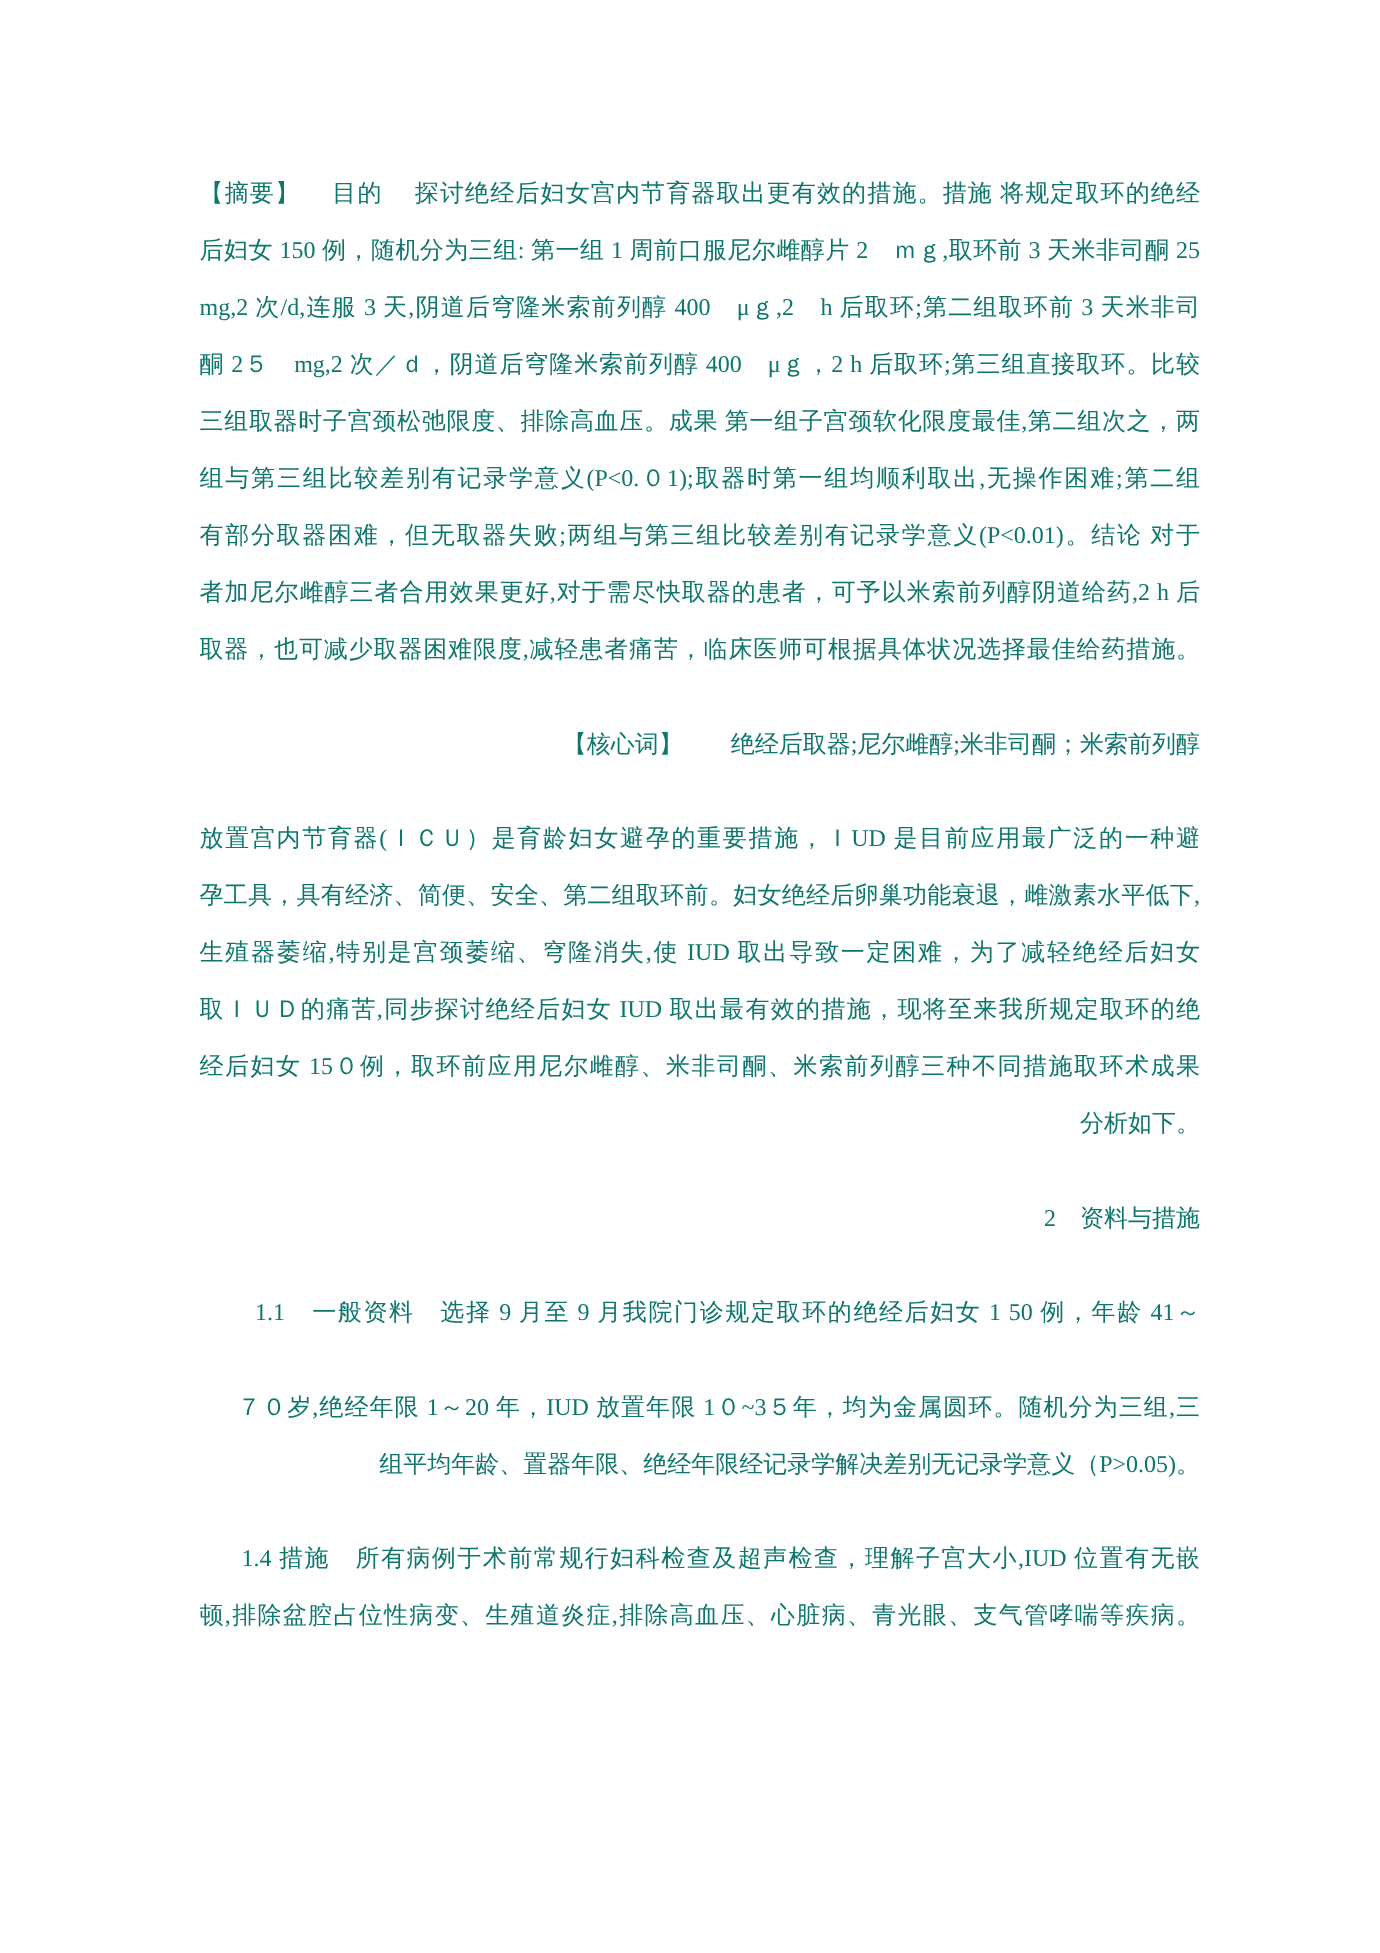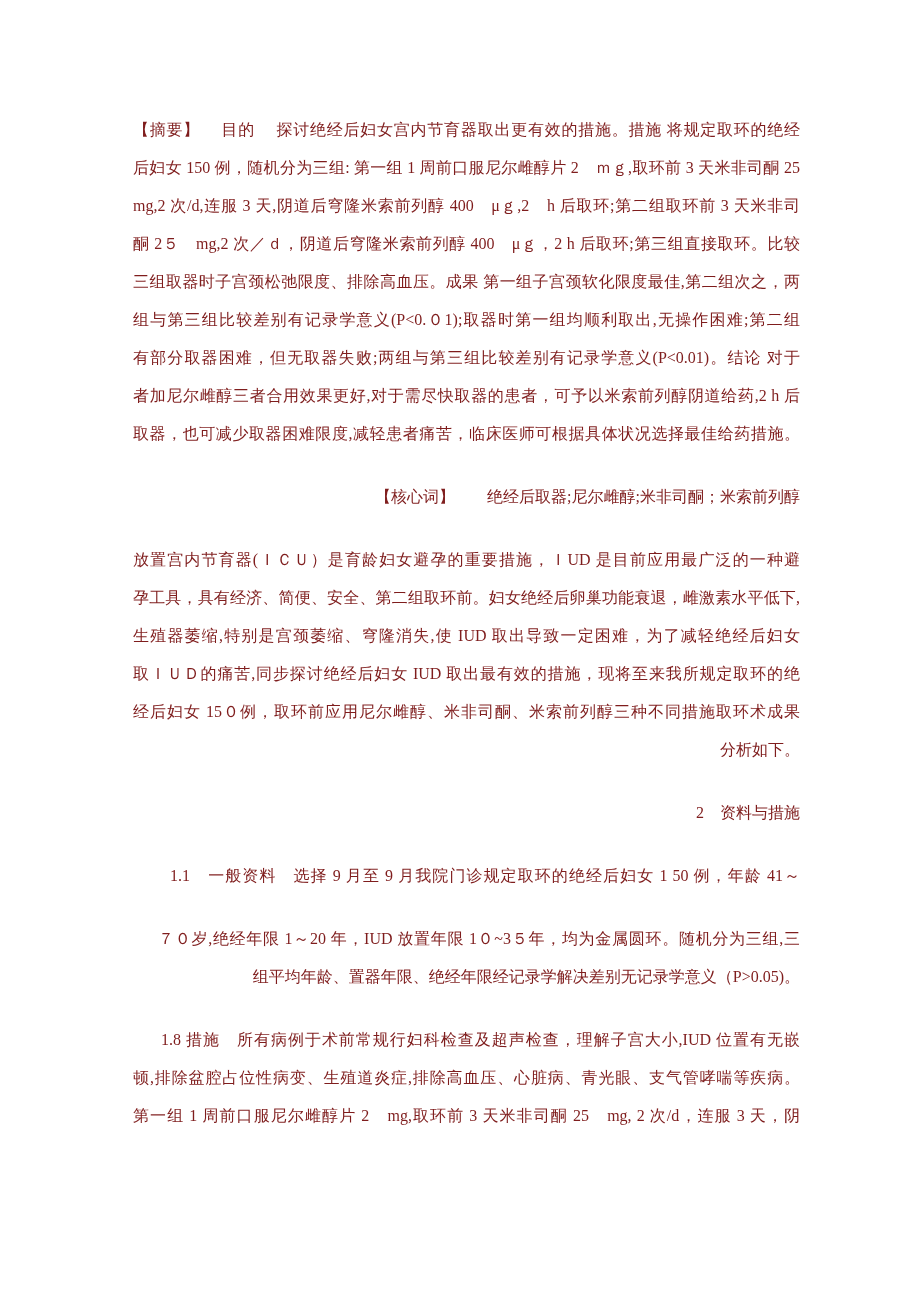--- a/index.html
+++ b/index.html
@@ -7,21 +7,21 @@
     padding: 0;
     background: #ffffff;
   }
   .page {
     position: relative;
     width: 920px;
     height: 1302px;
     background: #ffffff;
     overflow: hidden;
     font-family: "Liberation Serif", "DejaVu Serif", serif;
-    color: #7f1d1d;
+    color: #0f766e;
   }
   .doc {
     position: absolute;
     left: 133px;
     top: 111px;
     width: 667px;
     font-size: 16px;
     line-height: 38px;
   }
   .para {
@@ -80,19 +80,18 @@
     <div class="para">
       <div class="line shift">1.1　一般资料　选择 9 月至 9 月我院门诊规定取环的绝经后妇女 1 50 例，年龄 41～</div>
     </div>
 
     <div class="para">
       <div class="line indent-sm">７０岁,绝经年限 1～20 年，IUD 放置年限 1０~3５年，均为金属圆环。随机分为三组,三</div>
       <div class="line natural">组平均年龄、置器年限、绝经年限经记录学解决差别无记录学意义（P&gt;0.05)。</div>
     </div>
 
     <div class="para">
-      <div class="line indent-md">1.8 措施　所有病例于术前常规行妇科检查及超声检查，理解子宫大小,IUD 位置有无嵌</div>
+      <div class="line indent-md">1.4 措施　所有病例于术前常规行妇科检查及超声检查，理解子宫大小,IUD 位置有无嵌</div>
       <div class="line">顿,排除盆腔占位性病变、生殖道炎症,排除高血压、心脏病、青光眼、支气管哮喘等疾病。</div>
-      <div class="line">第一组 1 周前口服尼尔雌醇片 2　mg,取环前 3 天米非司酮 25　mg, 2 次/d，连服 3 天，阴</div>
     </div>
 
   </div>
 </div>
 
 </body></html>

